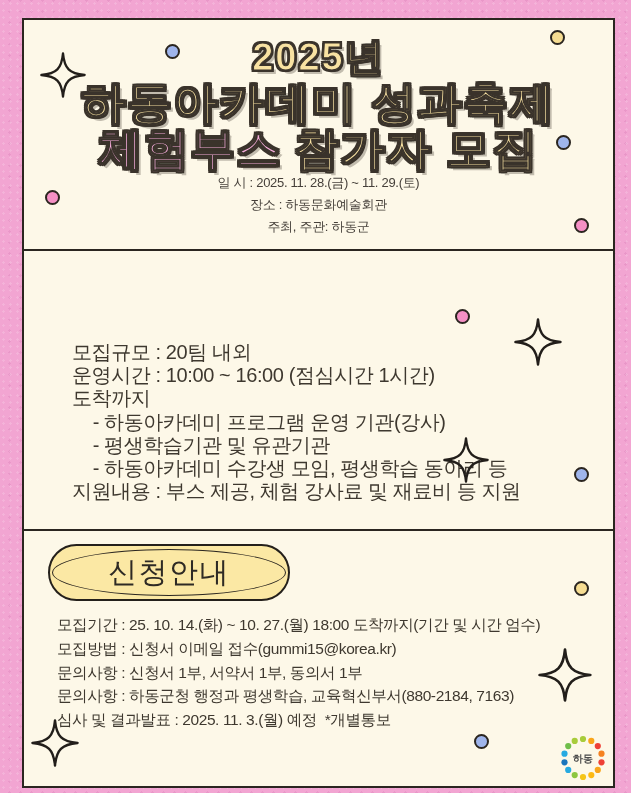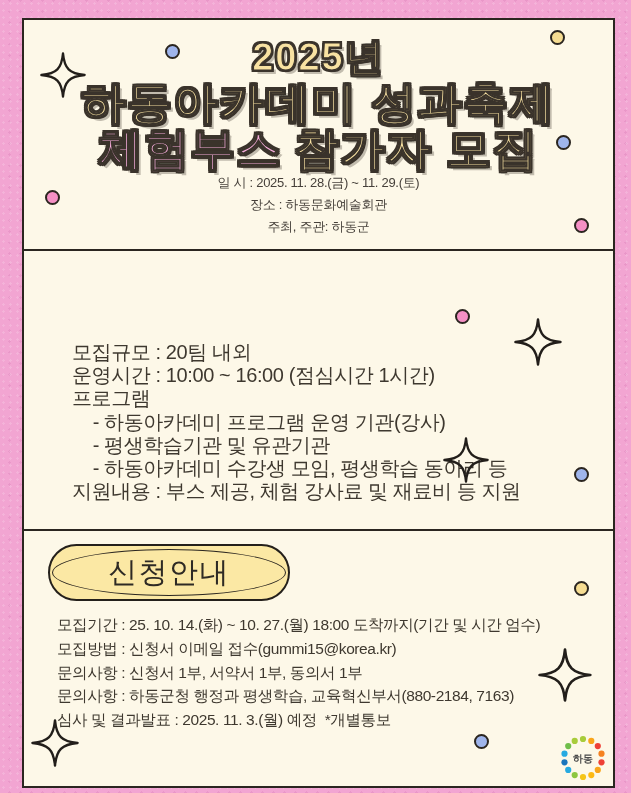--- a/index.html
+++ b/index.html
@@ -95,21 +95,21 @@
     <div class="title-line">하동아카데미 성과축제</div>
     <div class="title-line"><span class="hl-pink">체험부스</span><span class="hl-rest">참가자 모집</span></div>
   </div>
 
   <div class="info-block">
     <div>일 시 : 2025. 11. 28.(금) ~ 11. 29.(토)</div>
     <div>장소 : 하동문화예술회관</div>
     <div>주최, 주관: 하동군</div>
   </div>
 
-  <div class="body-list first"><div>모집규모 : 20팀 내외</div><div>운영시간 : 10:00 ~ 16:00 (점심시간 1시간)</div><div>프로그램</div><div>    - 하동아카데미 프로그램 운영 기관(강사)</div><div>    - 평생학습기관 및 유관기관</div><div>    - 하동아카데미 수강생 모임, 평생학습 동아리 등</div><div>지원내용 : 부스 제공, 체험 강사료 및 재료비 등 지원</div></div>
+  <div class="body-list first"><div>모집규모 : 20팀 내외</div><div>운영시간 : 10:00 ~ 16:00 (점심시간 1시간)</div><div>도착까지</div><div>    - 하동아카데미 프로그램 운영 기관(강사)</div><div>    - 평생학습기관 및 유관기관</div><div>    - 하동아카데미 수강생 모임, 평생학습 동아리 등</div><div>지원내용 : 부스 제공, 체험 강사료 및 재료비 등 지원</div></div>
 
   <div class="pill yellow" style="left:48px;top:544px;width:242px;height:57px;align-items:center;">
     <div class="pill-ellipse"></div>
     <div class="pill-label">신청안내</div>
   </div>
   <div class="body-list second"><div>모집기간 : 25. 10. 14.(화) ~ 10. 27.(월) 18:00 도착까지(기간 및 시간 엄수)</div><div>모집방법 : 신청서 이메일 접수(gummi15@korea.kr)</div><div>문의사항 : 신청서 1부, 서약서 1부, 동의서 1부</div><div>문의사항 : 하동군청 행정과 평생학습, 교육혁신부서(880-2184, 7163)</div><div>심사 및 결과발표 : 2025. 11. 3.(월) 예정  *개별통보</div></div>
 
   <div class="dot blue" style="left:165px;top:44px;"></div>
   <div class="dot yellow" style="left:550px;top:30px;"></div>
   <div class="dot blue" style="left:556px;top:135px;"></div>

